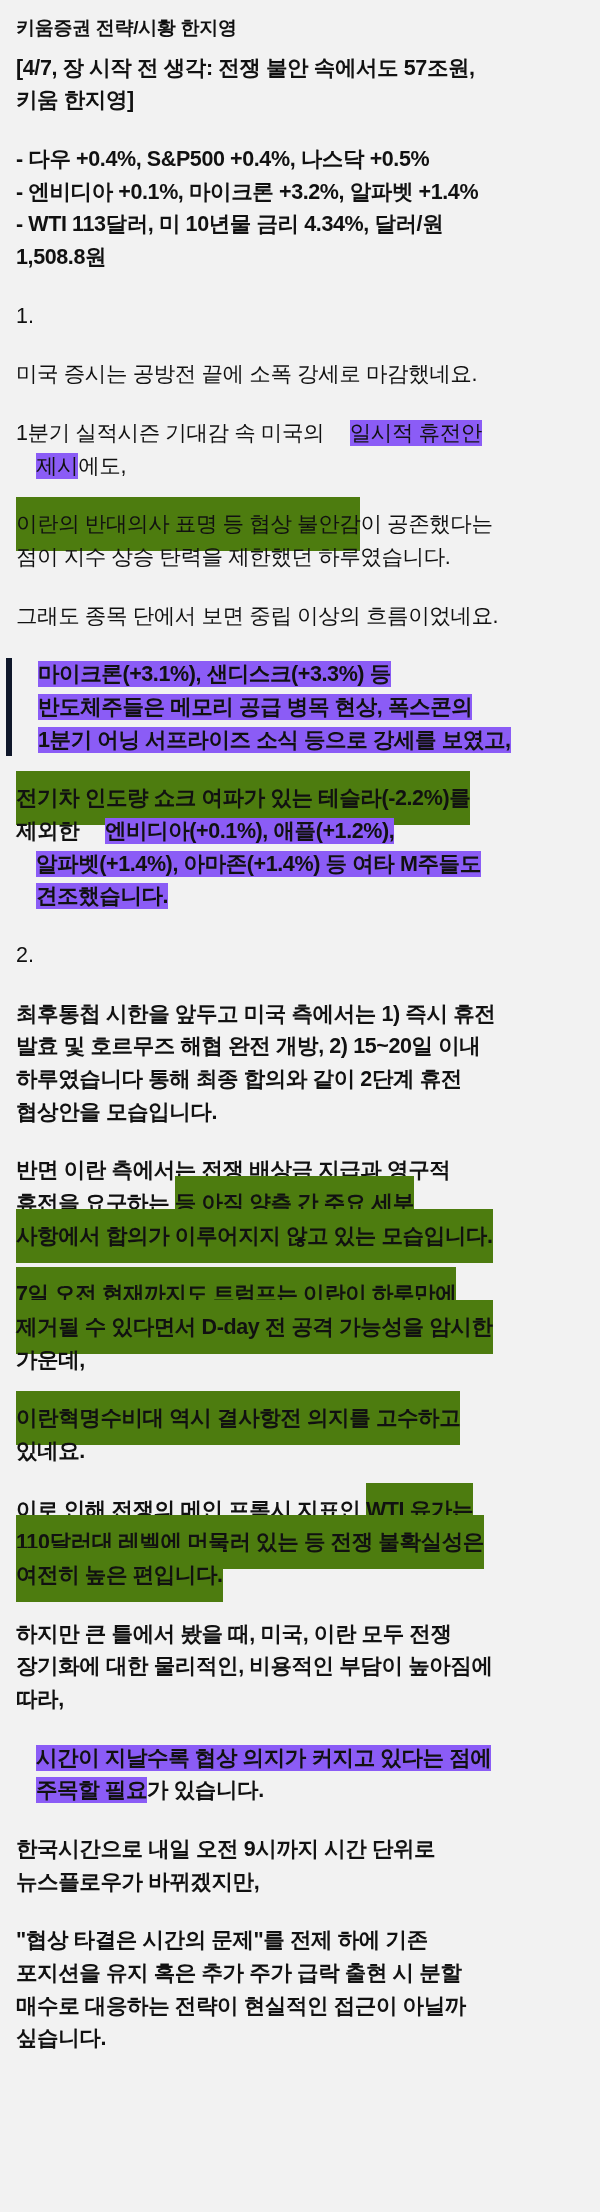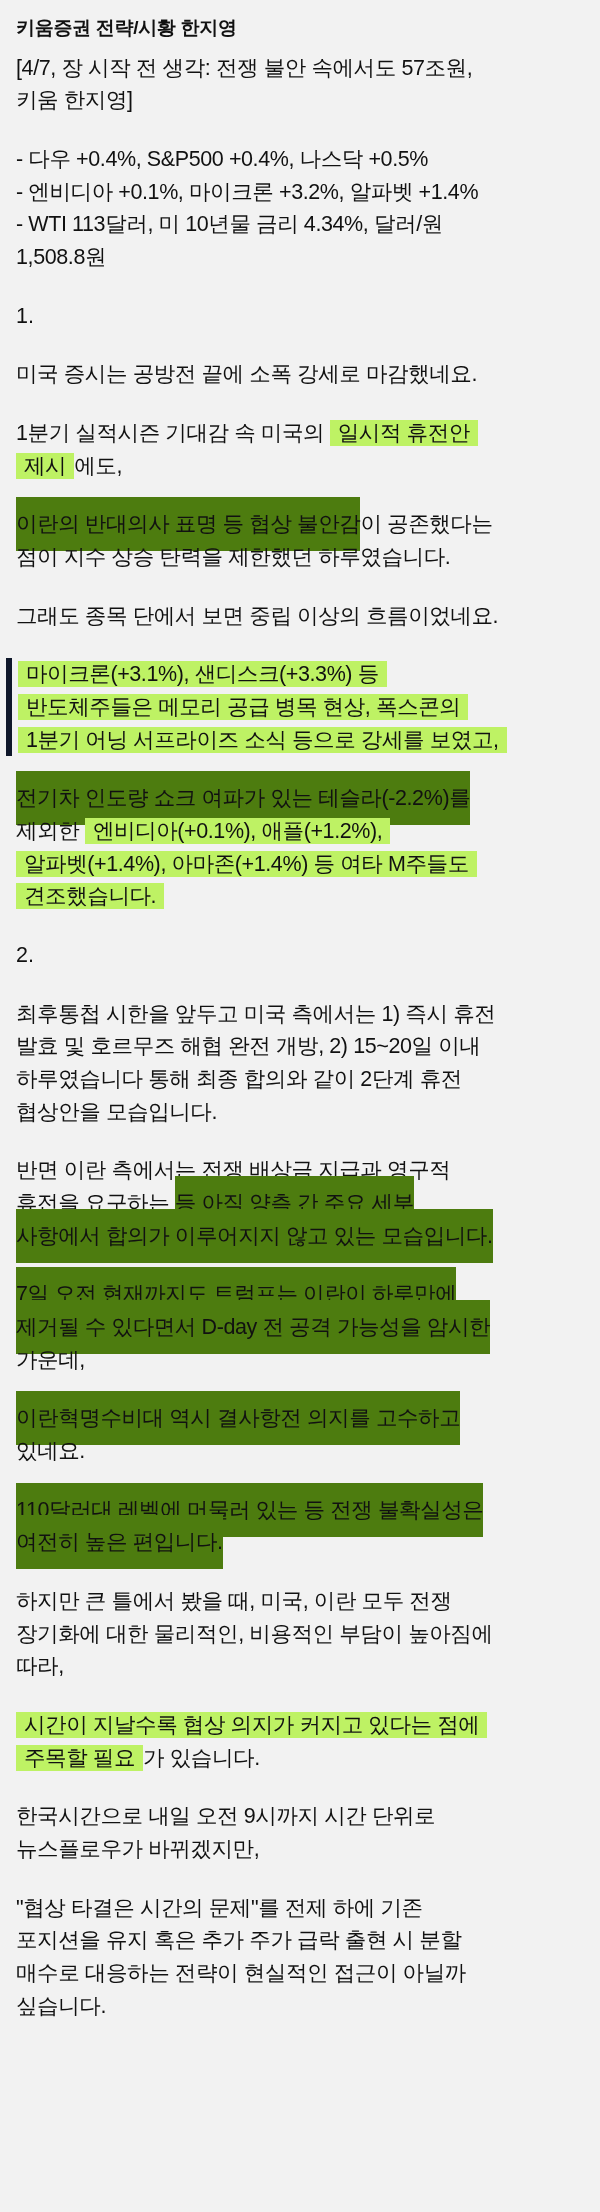--- a/index.html
+++ b/index.html
@@ -29,26 +29,28 @@
   .block {
     font-size: 21.5px;
     line-height: 1.52;
     color: #111;
     letter-spacing: -0.4px;
     margin: 0 0 26px 0;
     word-break: keep-all;
   }
   .line {
     display: block;
+    font-weight: bold;
   }
   .hl-green {
-    background: #bef264;
+    background: #8b5cf6;
     box-decoration-break: clone;
     -webkit-box-decoration-break: clone;
-    padding: 1px 8px;
+    padding: 1px 0;
+    margin-left: 20px;
   }
   .hl-pink {
     background: #4d7c0f;
     box-decoration-break: clone;
     -webkit-box-decoration-break: clone;
     padding: 15px 0;
   }
   .green-bar {
     border-left: 6px solid #0f172a;
     padding-left: 6px;
@@ -129,20 +131,21 @@
     <span class="line"><span class="hl-pink">제거될 수 있다면서 D-day 전 공격 가능성을 암시한</span></span>
     <span class="line">가운데,</span>
   </div>
 
   <div class="block">
     <span class="line"><span class="hl-pink">이란혁명수비대 역시 결사항전 의지를 고수하고</span></span>
     <span class="line">있네요.</span>
   </div>
 
   <div class="block">
+    <span class="line"><span>이로 인해 전쟁의 메인 프록시 지표인 </span><span class="hl-pink">WTI 유가는</span></span>
     <span class="line"><span class="hl-pink">110달러대 레벨에 머물러 있는 등 전쟁 불확실성은</span></span>
     <span class="line"><span class="hl-pink">여전히 높은 편입니다.</span></span>
   </div>
 
   <div class="block">
     <span class="line">하지만 큰 틀에서 봤을 때, 미국, 이란 모두 전쟁</span>
     <span class="line">장기화에 대한 물리적인, 비용적인 부담이 높아짐에</span>
     <span class="line">따라,</span>
   </div>
 

